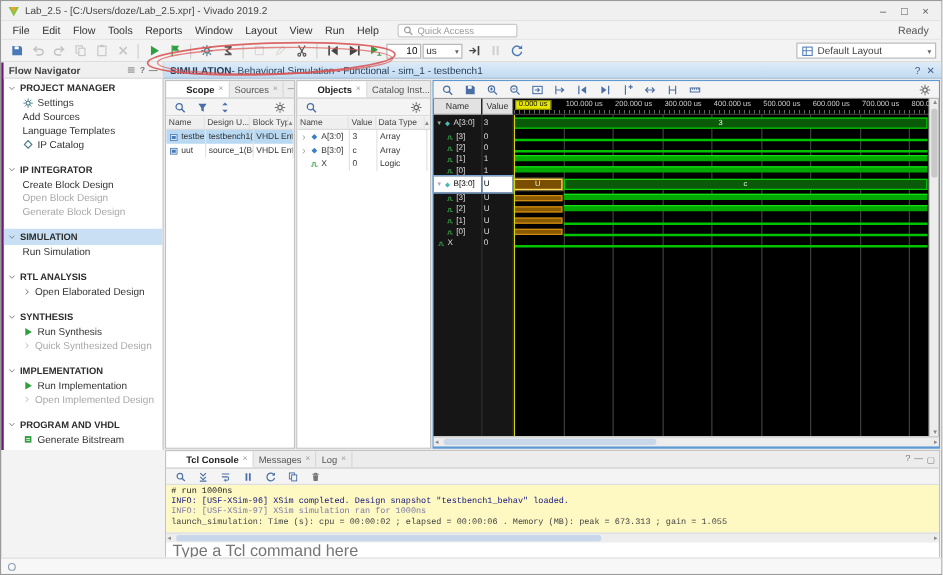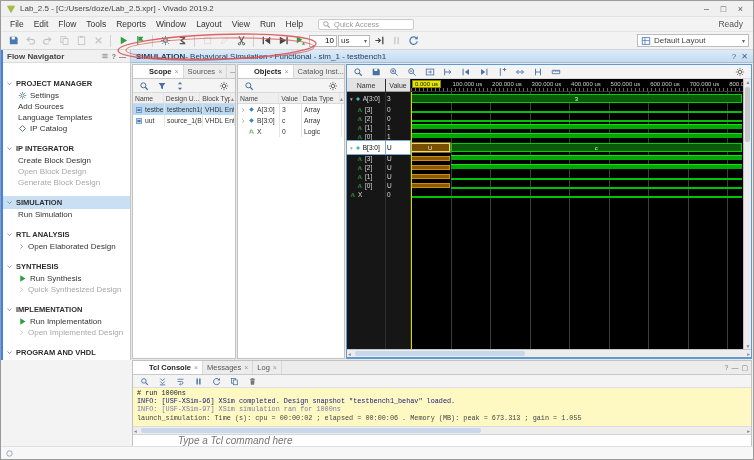--- a/index.html
+++ b/index.html
@@ -25,24 +25,24 @@
   .tbtn.disabled { opacity:.45; }
   .tsep { width:1px; height:12px; background:#d2d2d2; margin:0 3px; }
   .time-input { width:28px; height:12px; font-size:8px; border:1px solid #b8b8b8; text-align:right; padding:0 2px; font-family:"Liberation Sans",sans-serif; }
   .unit-select { width:32px; height:12px; border:1px solid #b8b8b8; background:#fff; font-size:8px; display:flex; align-items:center; justify-content:space-between; padding:0 2px; color:#333; }
   .caret { font-size:6px; color:#666; }
   .layout-select { margin-left:auto; width:112px; height:13px; border:1px solid #bcbcbc; background:#fff; display:flex; align-items:center; gap:3px; padding:0 3px; font-size:8px; color:#444; }
 
   
   .main { flex:1; display:flex; min-height:0; background:#e9e9e9; }
 
-  .flownav { width:130px; background:#fff; border-right:1px solid #c6c6c6; border-left:2px solid #3b82f6; display:flex; flex-direction:column; flex:0 0 auto; }
+  .flownav { width:130px; background:#fff; border-right:1px solid #c6c6c6; border-left:2px solid #701a75; display:flex; flex-direction:column; flex:0 0 auto; }
   .fn-header { height:13px; background:#f0f0f0; border-bottom:1px solid #dcdcdc; display:flex; align-items:center; padding:0 4px; font-size:8px; font-weight:bold; color:#444; }
   .fn-hicons { margin-left:auto; display:flex; gap:3px; color:#777; font-size:7px; align-items:center; }
-  .fn-body { flex:1; overflow:hidden; padding-top:14px; }
+  .fn-body { flex:1; overflow:hidden; padding-top:1px; }
   .fn-section { margin-bottom:8px; }
   .fn-sec-header { display:flex; align-items:center; gap:3px; padding:2px 3px; font-size:7.5px; font-weight:bold; color:#2d2d2d; }
   .fn-sec-header.selected { background:#c9e0f4; }
   .fn-item { display:flex; align-items:center; gap:3px; padding:1px 3px 1px 15px; font-size:8px; color:#333; height:11px; }
   .fn-item.disabled { color:#a8a8a8; }
   .fn-item .icon { display:flex; }
 
   .workspace { flex:1; display:flex; flex-direction:column; min-width:0; }
   .ws-header { height:13px; background:linear-gradient(#ddebf8,#c2dbf1); border-bottom:1px solid #9fc0dd; display:flex; align-items:center; padding:0 5px; font-size:8px; color:#1e3a57; flex:0 0 auto; }
   .ws-header b { font-weight:bold; }
@@ -108,21 +108,21 @@
   .hscroll .sarr.left { left:1px; }
 
   
   .tcl { height:86px; background:#fff; border-top:1px solid #c2c2c2; display:flex; flex-direction:column; flex:0 0 auto; margin:0 1px; border-left:1px solid #c2c2c2; border-right:1px solid #c2c2c2; margin-left:131px; }
   .tcl .tabbar { background:#ececec; }
   .tcl-toolbar { height:13px; display:flex; align-items:center; gap:2px; padding:0 3px; background:#f4f4f4; border-bottom:1px solid #dedede; flex:0 0 auto; }
   .tcl-log { flex:1; overflow:hidden; padding:1px 0 0 4px; font-family:Liberation Mono, monospace; font-size:6.8px; line-height:8.2px; background:#fef9c3; }
   .tl-cmd { color:#222; } .tl-info { color:#16167a; } .tl-info2 { color:#7a7aa8; } .tl-plain { color:#444; }
   .tclscroll { border-top:1px solid #ddd; }
   .tclinput { height:12px; border-top:1px solid #d4d4d4; display:flex; align-items:center; flex:0 0 auto; }
-  .tclinput input { flex:1; border:none; outline:none; font-style:italic; font-size:10px; color:#999; padding:0 5px; font-family:"Liberation Sans",sans-serif;margin-left:40px; }
+  .tclinput input { flex:1; border:none; outline:none; font-size:13px; color:#999; padding:0 5px; font-family:"Liberation Sans",sans-serif; }
 
   .bottomstrip { height:13px; background:#f7f7f7; border-top:1px solid #e0e0e0; display:flex; align-items:center; padding:0 4px; flex:0 0 auto; }
 
   .annot { position:absolute; left:0; top:0; pointer-events:none; z-index:50; }
   .icon { display:inline-flex; align-items:center; justify-content:center; }
 </style>
 </head>
 <body>
 
 <div class="app">

